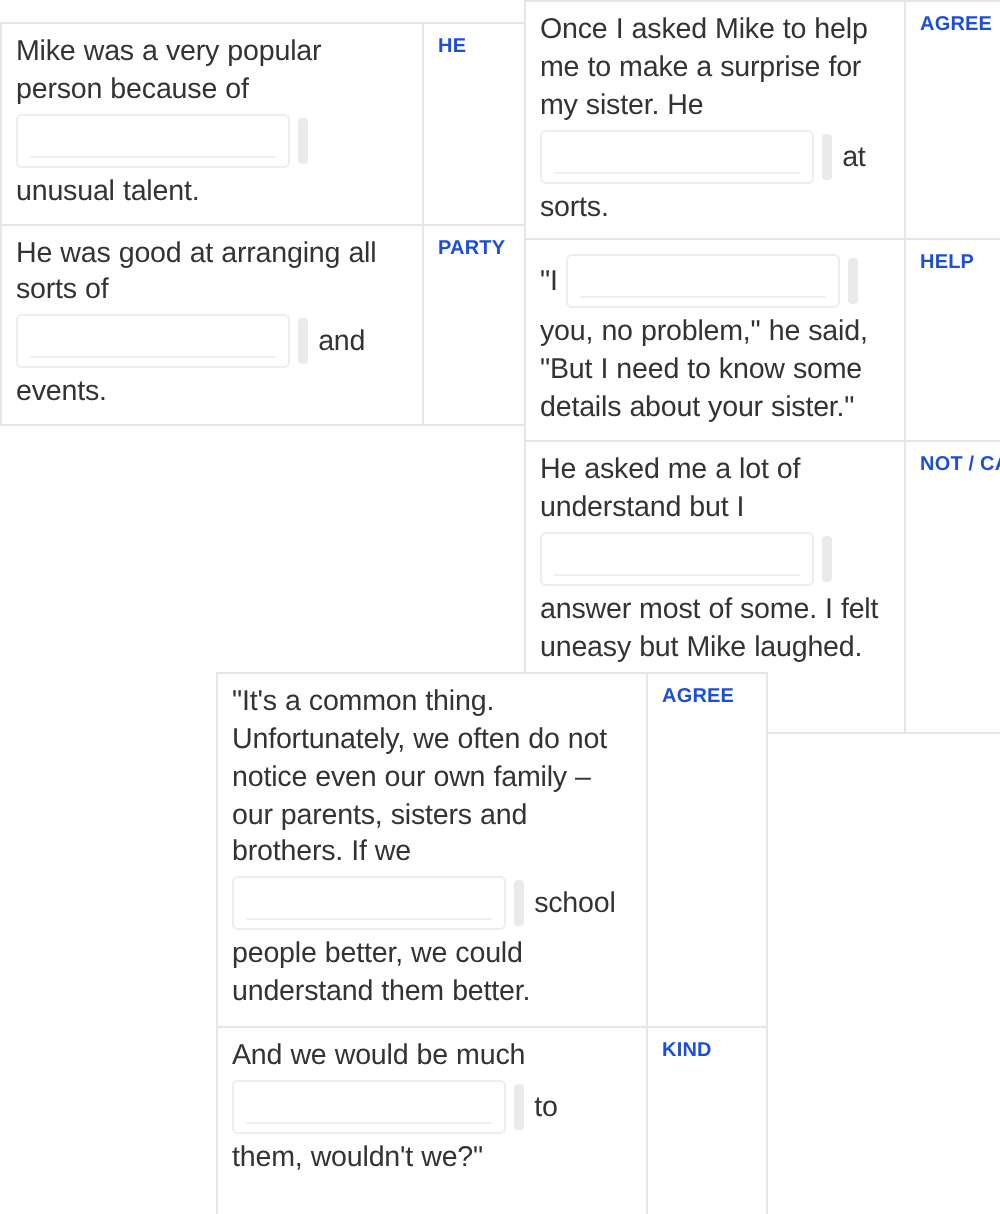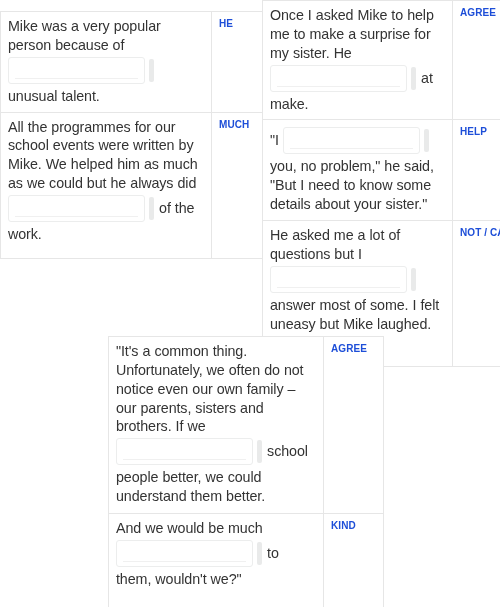--- a/index.html
+++ b/index.html
@@ -102,59 +102,59 @@
     <tbody>
       <tr style="height:96px;">
         <td class="sentence-cell">
           <span class="txt">Mike was a very popular person because of</span>
           <span class="gap"><span class="gap-input"></span><span class="gap-handle"></span></span>
           <span class="txt"></span>
           <span class="txt">unusual talent.</span>
         </td>
         <td class="prompt-cell">HE</td>
       </tr>
-      <tr style="height:146px;">
+      <tr style="height:96px;">
         <td class="sentence-cell">
-          <span class="txt">All the programmes for our school events were written by Mike. We helped him as much as we could but he always did</span>
+          <span class="txt">He was good at arranging all sorts of</span>
           <span class="gap"><span class="gap-input"></span><span class="gap-handle"></span></span>
-          <span class="txt">of the</span>
-          <span class="txt">work.</span>
+          <span class="txt">and</span>
+          <span class="txt">events.</span>
         </td>
-        <td class="prompt-cell">MUCH</td>
+        <td class="prompt-cell">PARTY</td>
       </tr>
     </tbody>
   </table>
 
   <table class="ex-table" style="left:262px; top:0px; width:252px;">
     <colgroup>
         <col style="width:190px">
         <col style="width:62px">
       </colgroup>
     <tbody>
       <tr style="height:104px;">
         <td class="sentence-cell">
           <span class="txt">Once I asked Mike to help me to make a surprise for my sister. He</span>
           <span class="gap"><span class="gap-input"></span><span class="gap-handle"></span></span>
           <span class="txt">at</span>
-          <span class="txt">make.</span>
+          <span class="txt">sorts.</span>
         </td>
         <td class="prompt-cell">AGREE</td>
       </tr>
       <tr style="height:88px;">
         <td class="sentence-cell">
           <span class="txt">"I</span>
           <span class="gap"><span class="gap-input"></span><span class="gap-handle"></span></span>
           <span class="txt">you,</span>
           <span class="txt">no problem," he said, "But I need to know some details about your sister."</span>
         </td>
         <td class="prompt-cell">HELP</td>
       </tr>
       <tr style="height:146px;">
         <td class="sentence-cell">
-          <span class="txt">He asked me a lot of questions but I</span>
+          <span class="txt">He asked me a lot of understand but I</span>
           <span class="gap"><span class="gap-input"></span><span class="gap-handle"></span></span>
           <span class="txt"></span>
           <span class="txt">answer most of some. I felt uneasy but Mike laughed.</span>
         </td>
         <td class="prompt-cell">NOT / CAN</td>
       </tr>
     </tbody>
   </table>
 
   <table class="ex-table" style="left:108px; top:336px; width:275px;">

